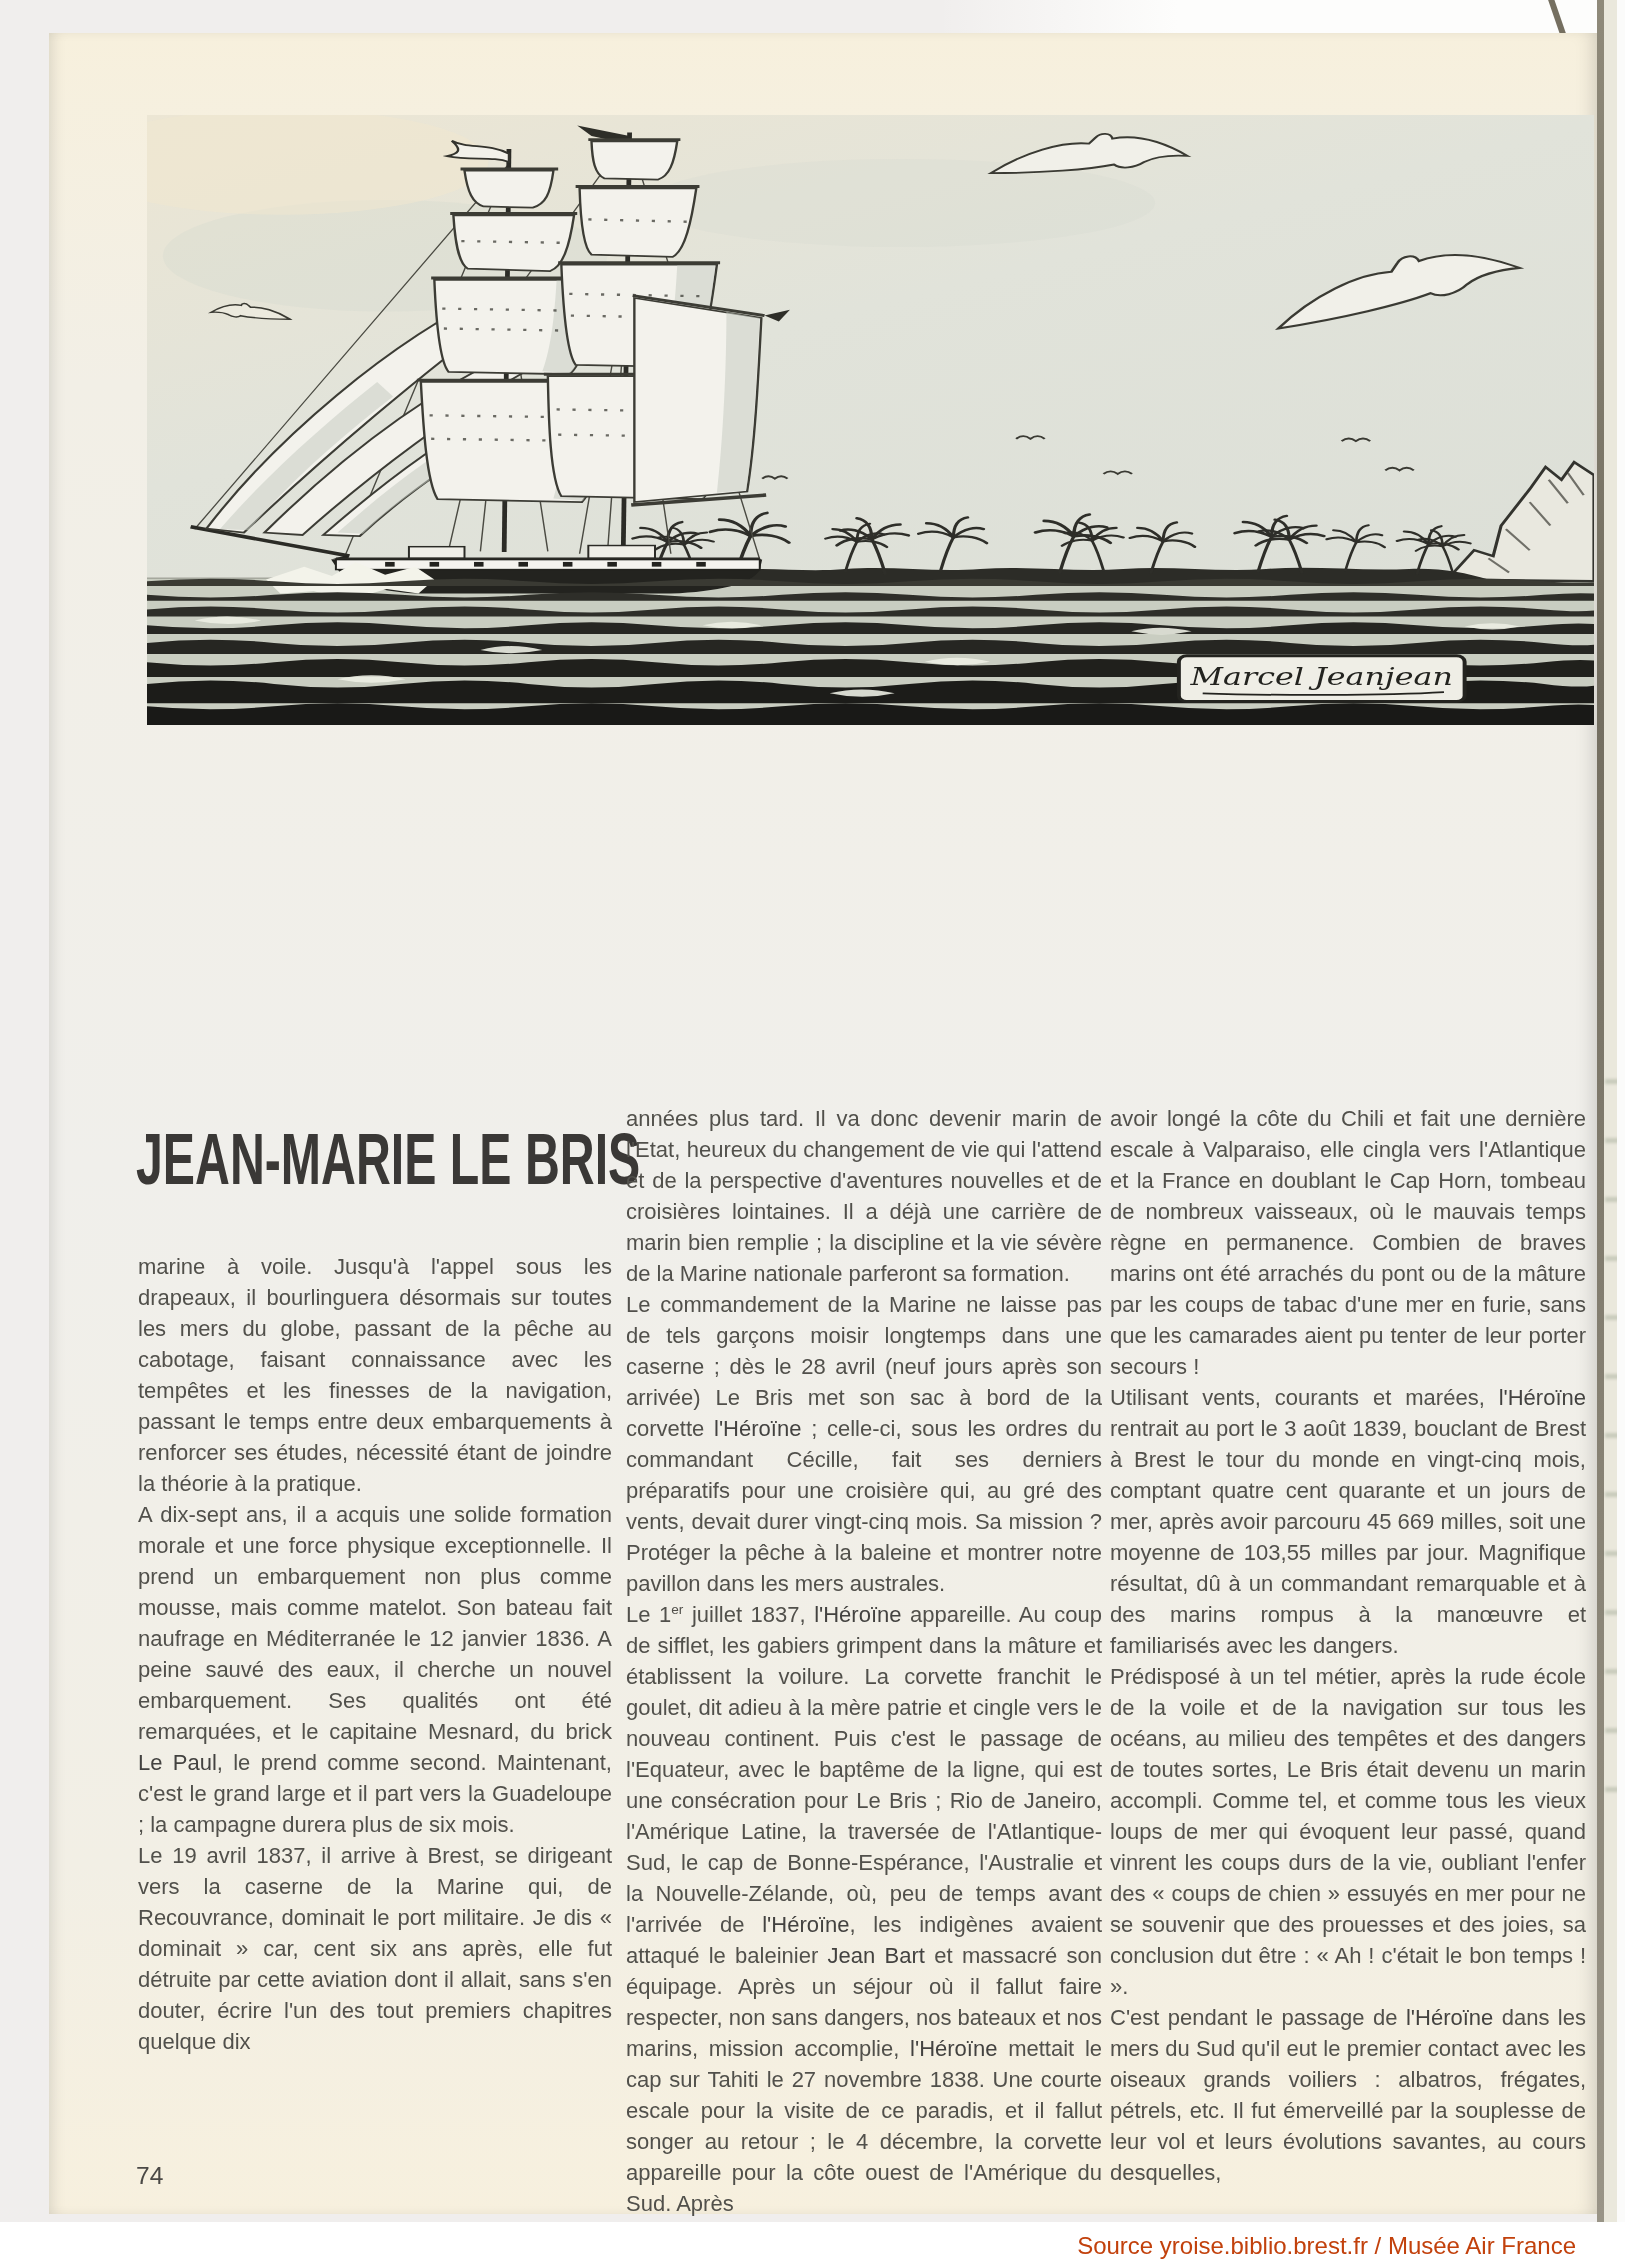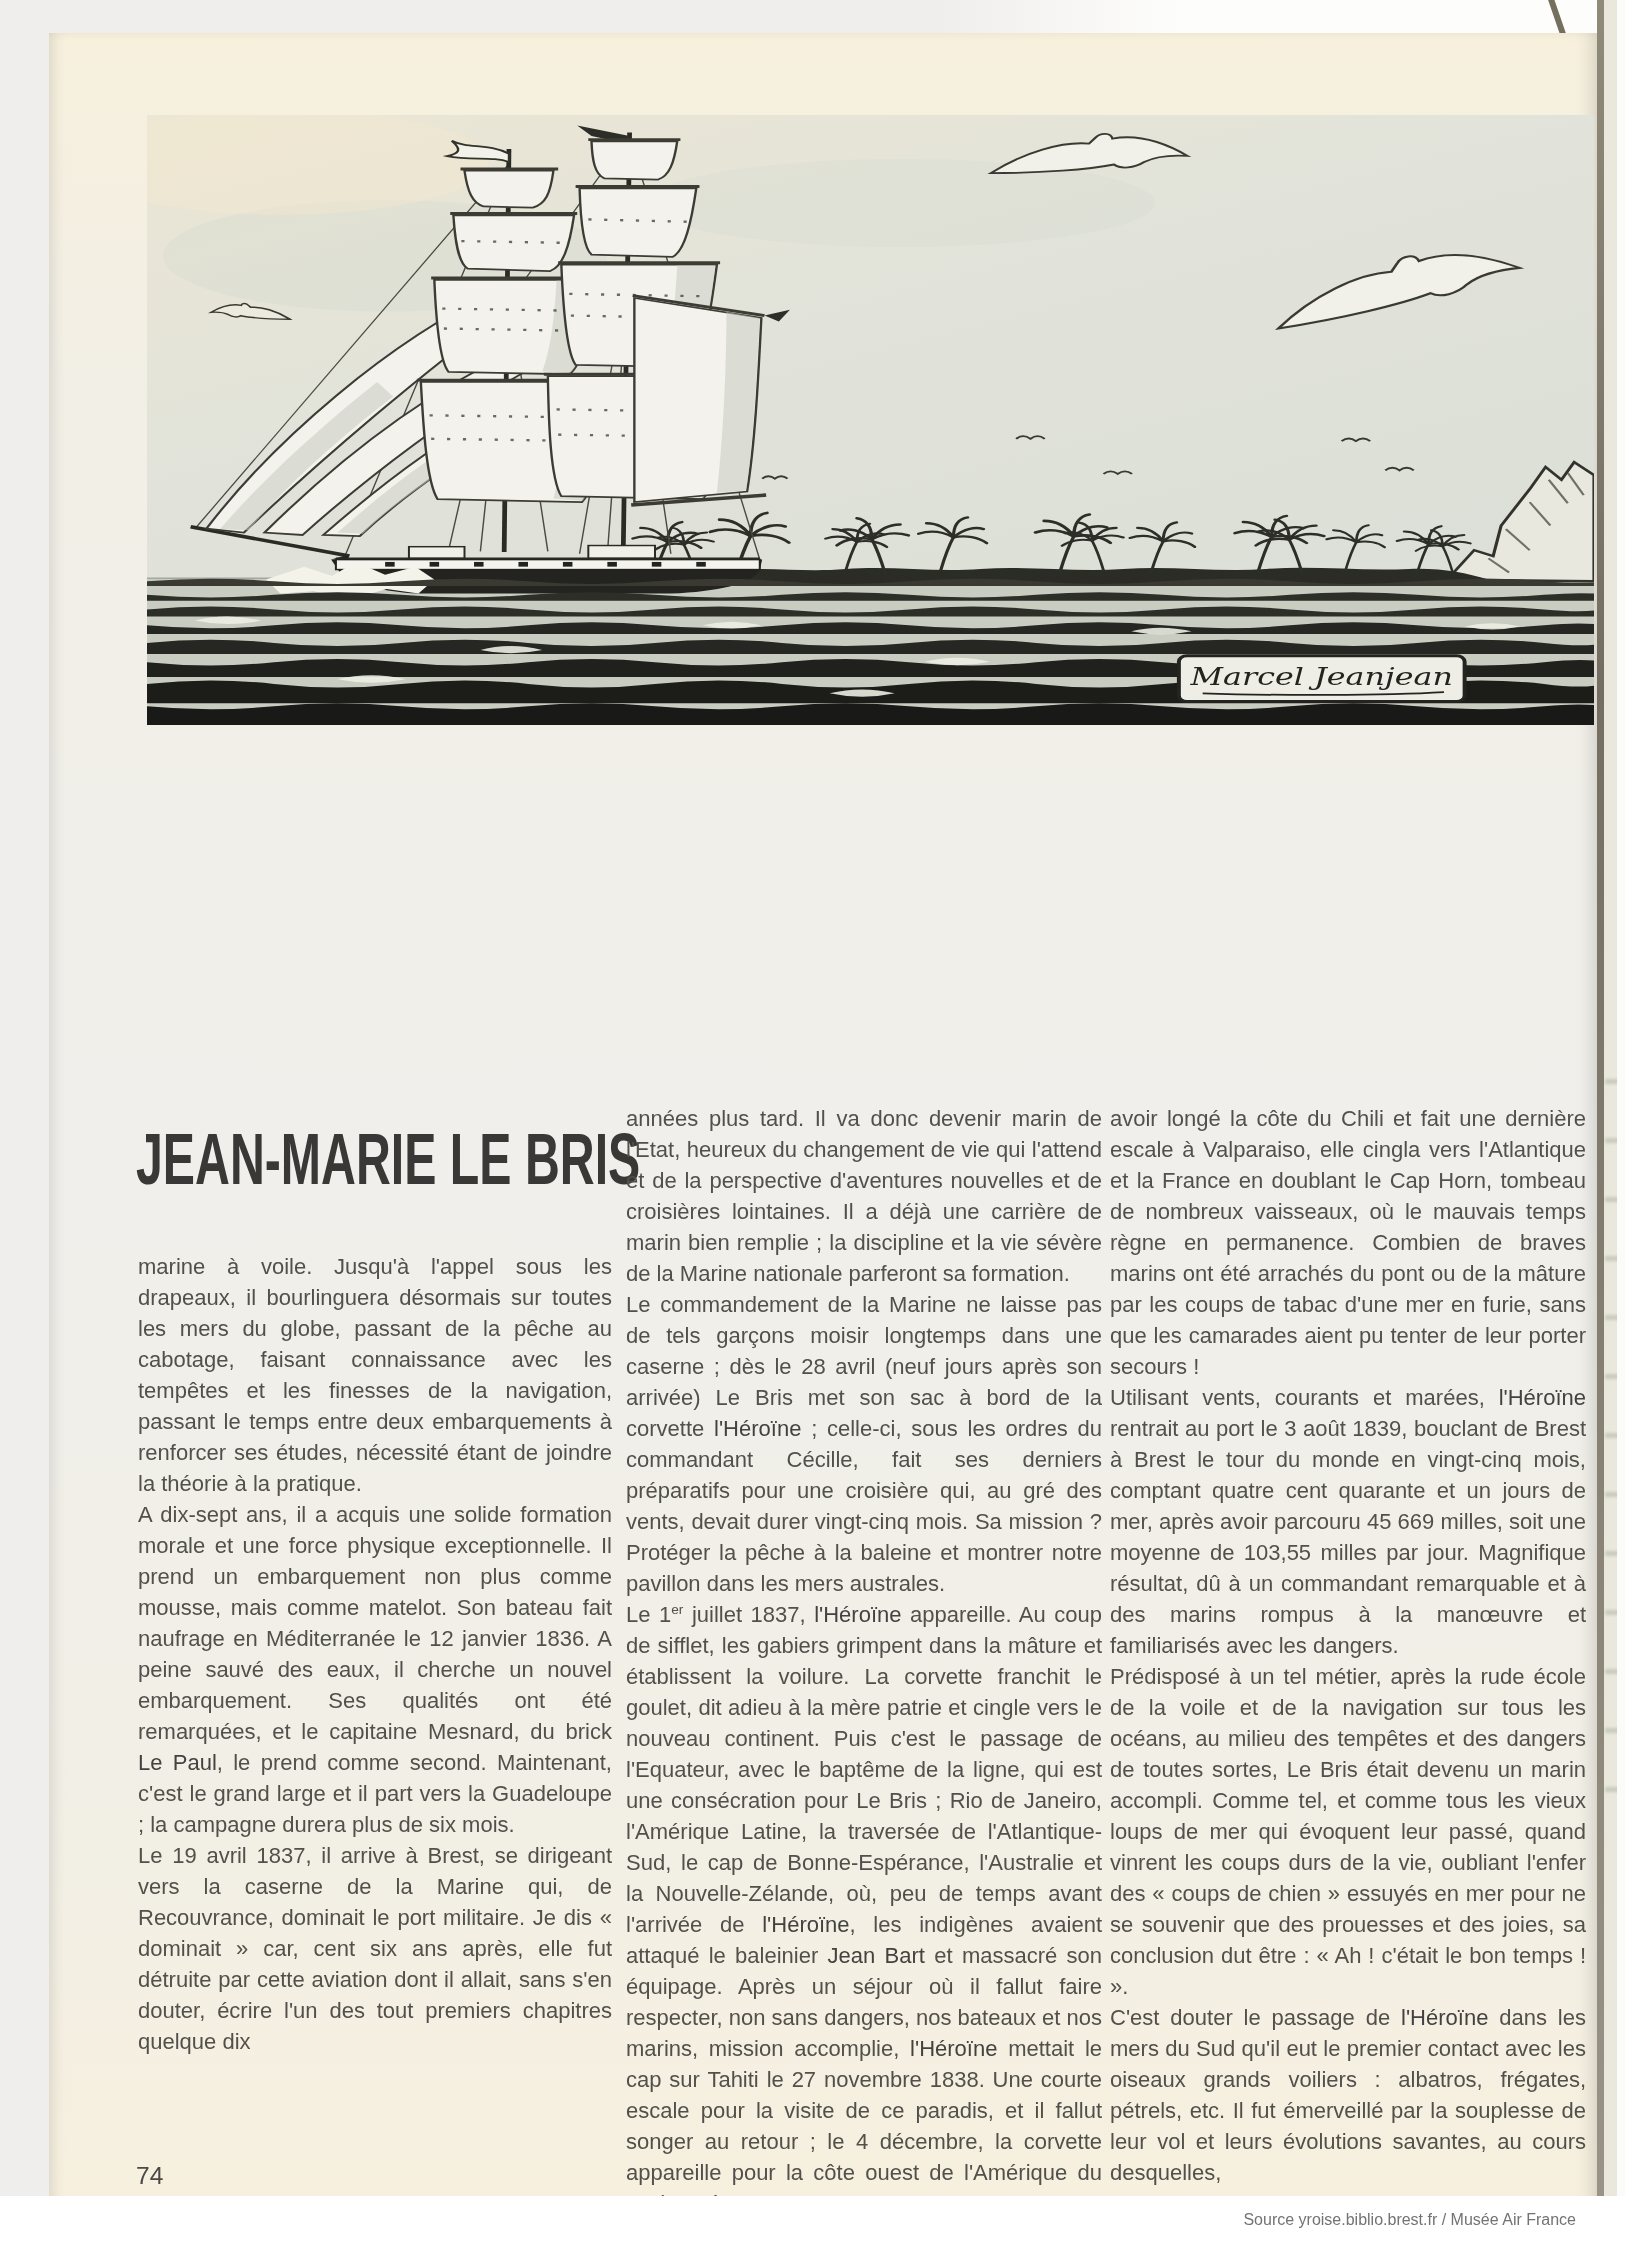--- a/index.html
+++ b/index.html
@@ -34,22 +34,22 @@
   .col{position:absolute;font-size:22px;line-height:31px;color:#51504b;}
   .col p{margin:0;text-align:justify;}
   .col p:last-child{text-align-last:left;}
   .col .b{font-weight:normal;color:#434240;}
   .col sup{font-size:.62em;line-height:0;}
   .col1{left:89px;top:1218px;width:474px;}
   .col2{left:577px;top:1070px;width:476px;}
   .col3{left:1061px;top:1070px;width:476px;}
   .pagenum{position:absolute;left:87px;top:2129px;font-size:24.6px;color:#4b4946;}
   
-  .source-bar{position:absolute;left:0;bottom:0;width:1625px;height:65px;background:#ffffff;
-    font-size:16px;color:#737373;line-height:47px;text-align:right;box-sizing:border-box;padding-right:49px;}
+  .source-bar{position:absolute;left:0;bottom:0;width:1625px;height:39px;background:#ffffff;
+    font-size:24px;color:#c2410c;line-height:47px;text-align:right;box-sizing:border-box;padding-right:49px;}
   
   .ln{fill:none;stroke:#3c3c35;}
   .sail{fill:#f3f2ec;stroke:#3c3c35;stroke-width:3;}
   .shade{fill:#c7ccc3;opacity:.55;stroke:none;}
   .reef{fill:none;stroke:#3c3c35;stroke-width:4;stroke-dasharray:4 16;opacity:.75;}
   .rig{fill:none;stroke:#4a4a42;stroke-width:1.8;}
   .palm{fill:none;stroke:#2e2e29;stroke-width:4;stroke-linecap:round;}
   .sig-text{font-family:"DejaVu Serif", serif;font-style:italic;font-size:40px;fill:#23231f;}
 </style>
 </head>
@@ -227,21 +227,21 @@
     </div>
   <div class="col col2">
       <p><span>années plus tard. Il va donc devenir marin de l'Etat, heureux du changement de vie qui l'attend et de la perspective d'aventures nouvelles et de croisières lointaines. Il a déjà une carrière de marin bien remplie ; la discipline et la vie sévère de la Marine nationale parferont sa formation.</span></p>
       <p><span>Le commandement de la Marine ne laisse pas de tels garçons moisir longtemps dans une caserne ; dès le 28 avril (neuf jours après son arrivée) Le Bris met son sac à bord de la corvette </span><span class="b">l'Héroïne</span><span> ; celle-ci, sous les ordres du commandant Cécille, fait ses derniers préparatifs pour une croisière qui, au gré des vents, devait durer vingt-cinq mois. Sa mission ? Protéger la pêche à la baleine et montrer notre pavillon dans les mers australes.</span></p>
       <p><span>Le 1</span><sup>er</sup><span> juillet 1837, </span><span class="b">l'Héroïne</span><span> appareille. Au coup de sifflet, les gabiers grimpent dans la mâture et établissent la voilure. La corvette franchit le goulet, dit adieu à la mère patrie et cingle vers le nouveau continent. Puis c'est le passage de l'Equateur, avec le baptême de la ligne, qui est une consécration pour Le Bris ; Rio de Janeiro, l'Amérique Latine, la traversée de l'Atlantique-Sud, le cap de Bonne-Espérance, l'Australie et la Nouvelle-Zélande, où, peu de temps avant l'arrivée de </span><span class="b">l'Héroïne</span><span>, les indigènes avaient attaqué le baleinier </span><span class="b">Jean Bart</span><span> et massacré son équipage. Après un séjour où il fallut faire respecter, non sans dangers, nos bateaux et nos marins, mission accomplie, </span><span class="b">l'Héroïne</span><span> mettait le cap sur Tahiti le 27 novembre 1838. Une courte escale pour la visite de ce paradis, et il fallut songer au retour ; le 4 décembre, la corvette appareille pour la côte ouest de l'Amérique du Sud. Après</span></p>
     </div>
   <div class="col col3">
       <p><span>avoir longé la côte du Chili et fait une dernière escale à Valparaiso, elle cingla vers l'Atlantique et la France en doublant le Cap Horn, tombeau de nombreux vaisseaux, où le mauvais temps règne en permanence. Combien de braves marins ont été arrachés du pont ou de la mâture par les coups de tabac d'une mer en furie, sans que les camarades aient pu tenter de leur porter secours !</span></p>
       <p><span>Utilisant vents, courants et marées, </span><span class="b">l'Héroïne</span><span> rentrait au port le 3 août 1839, bouclant de Brest à Brest le tour du monde en vingt-cinq mois, comptant quatre cent quarante et un jours de mer, après avoir parcouru 45 669 milles, soit une moyenne de 103,55 milles par jour. Magnifique résultat, dû à un commandant remarquable et à des marins rompus à la manœuvre et familiarisés avec les dangers.</span></p>
       <p><span>Prédisposé à un tel métier, après la rude école de la voile et de la navigation sur tous les océans, au milieu des tempêtes et des dangers de toutes sortes, Le Bris était devenu un marin accompli. Comme tel, et comme tous les vieux loups de mer qui évoquent leur passé, quand vinrent les coups durs de la vie, oubliant l'enfer des « coups de chien » essuyés en mer pour ne se souvenir que des prouesses et des joies, sa conclusion dut être : « Ah ! c'était le bon temps ! ».</span></p>
-      <p><span>C'est douter le passage de </span><span class="b">l'Héroïne</span><span> dans les mers du Sud qu'il eut le premier contact avec les oiseaux grands voiliers : albatros, frégates, pétrels, etc. Il fut émerveillé par la souplesse de leur vol et leurs évolutions savantes, au cours desquelles,</span></p>
+      <p><span>C'est pendant le passage de </span><span class="b">l'Héroïne</span><span> dans les mers du Sud qu'il eut le premier contact avec les oiseaux grands voiliers : albatros, frégates, pétrels, etc. Il fut émerveillé par la souplesse de leur vol et leurs évolutions savantes, au cours desquelles,</span></p>
     </div>
 
   <div class="pagenum">74</div>
 </div>
 
 <div class="edge-dark"></div>
 <div class="next-page"></div>
 <div class="ghost-col"></div>
 <div class="white-strip"></div>
 

